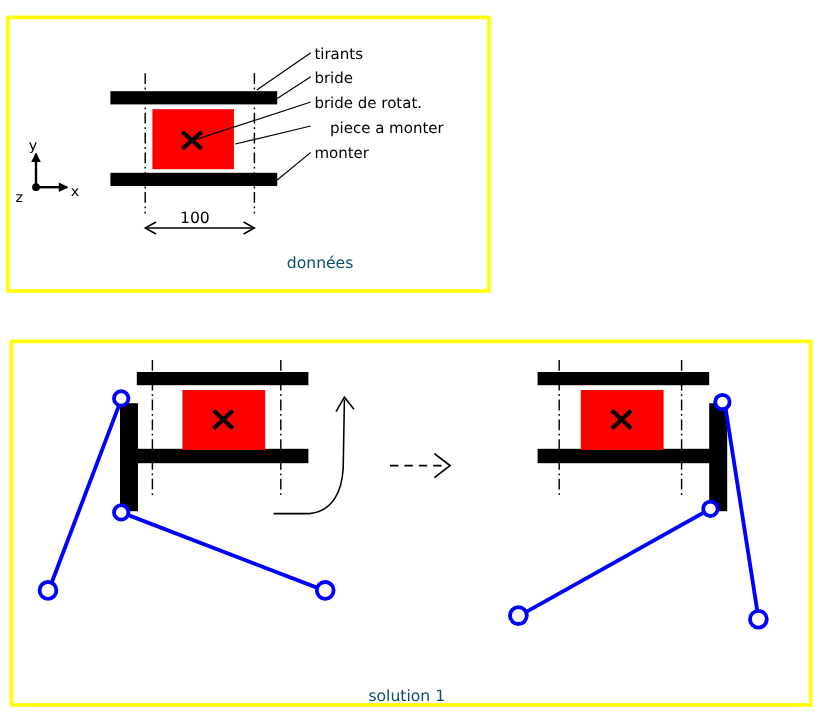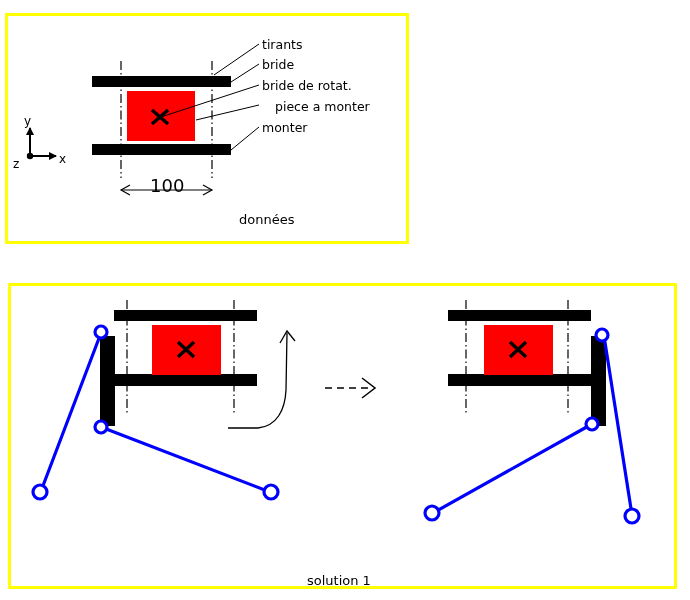--- a/index.html
+++ b/index.html
@@ -58,30 +58,30 @@
   }
   .axis-label {
     position: absolute;
     color: #000000;
     font-size: 12px;
     font-family: "DejaVu Sans", "Liberation Sans", sans-serif;
     white-space: nowrap;
   }
   .caption {
     position: absolute;
+    color: #0c4a6e;
+    font-size: 13px;
+    font-family: "DejaVu Sans", "Liberation Sans", sans-serif;
+    white-space: nowrap;
+    text-align: center;
+  }
+  .dim-text {
+    position: absolute;
     color: #000000;
     font-size: 13px;
-    font-family: "DejaVu Sans", "Liberation Sans", sans-serif;
-    white-space: nowrap;
-    text-align: center;
-  }
-  .dim-text {
-    position: absolute;
-    color: #000000;
-    font-size: 18px;
     font-family: "DejaVu Sans", "Liberation Sans", sans-serif;
     white-space: nowrap;
   }
 </style>
 </head>
 <body>
 
 <div id="root">
 
   <div class="panel" id="panel-donnees"></div>

